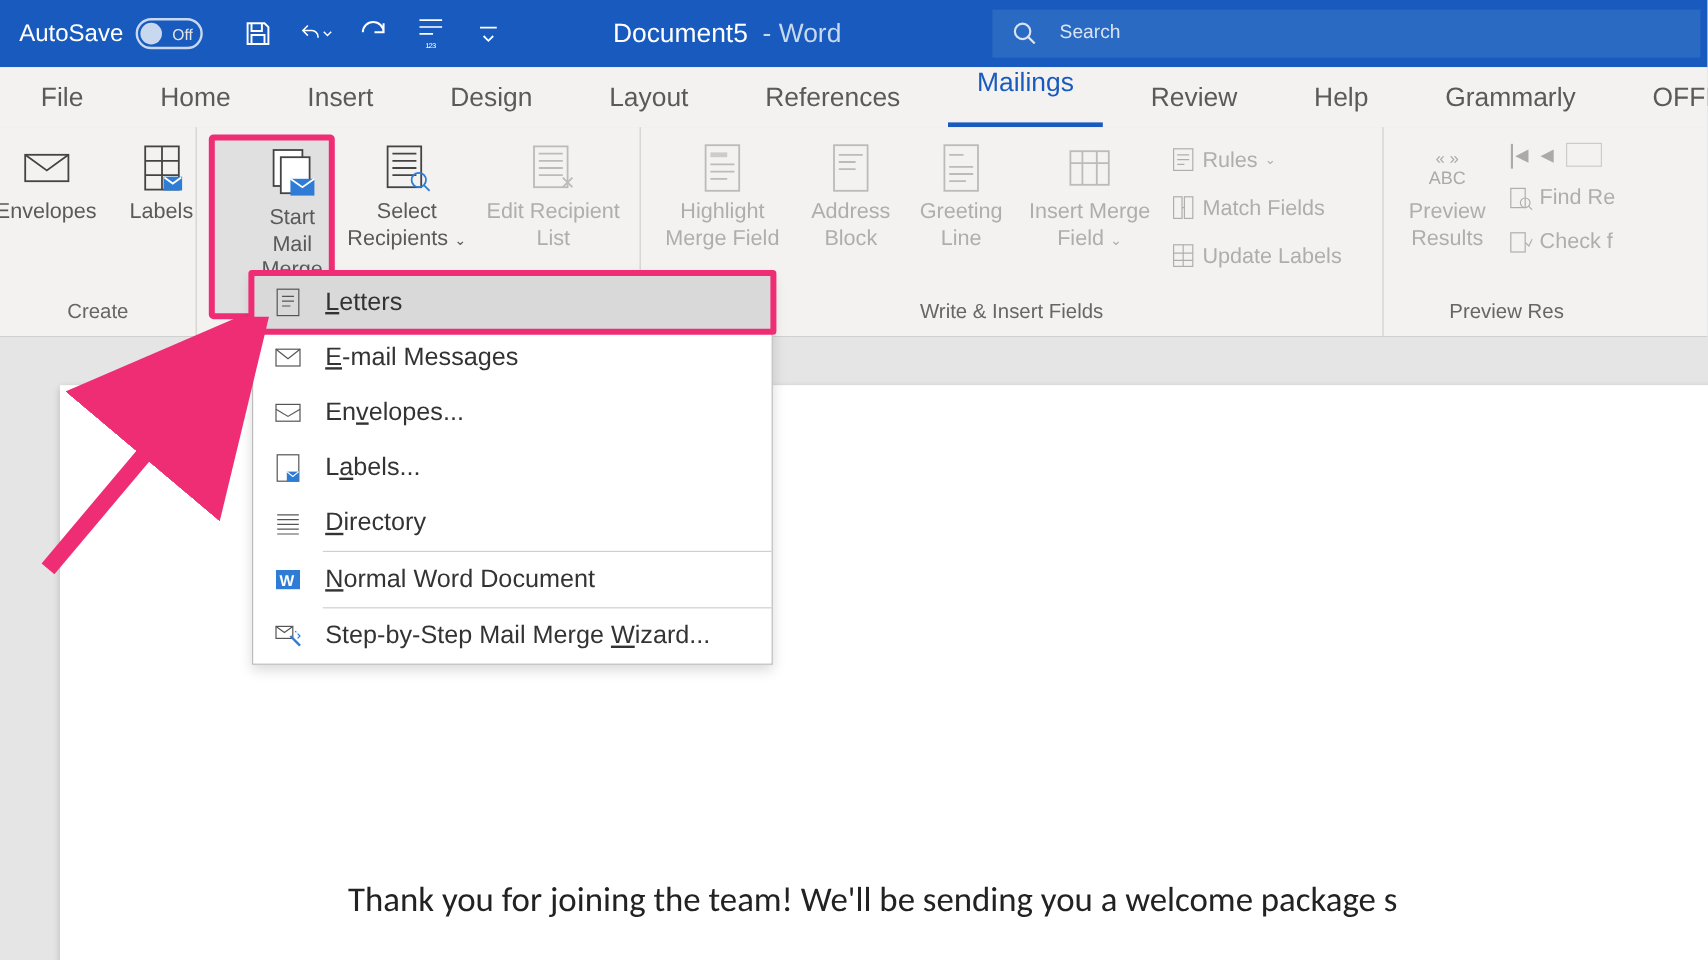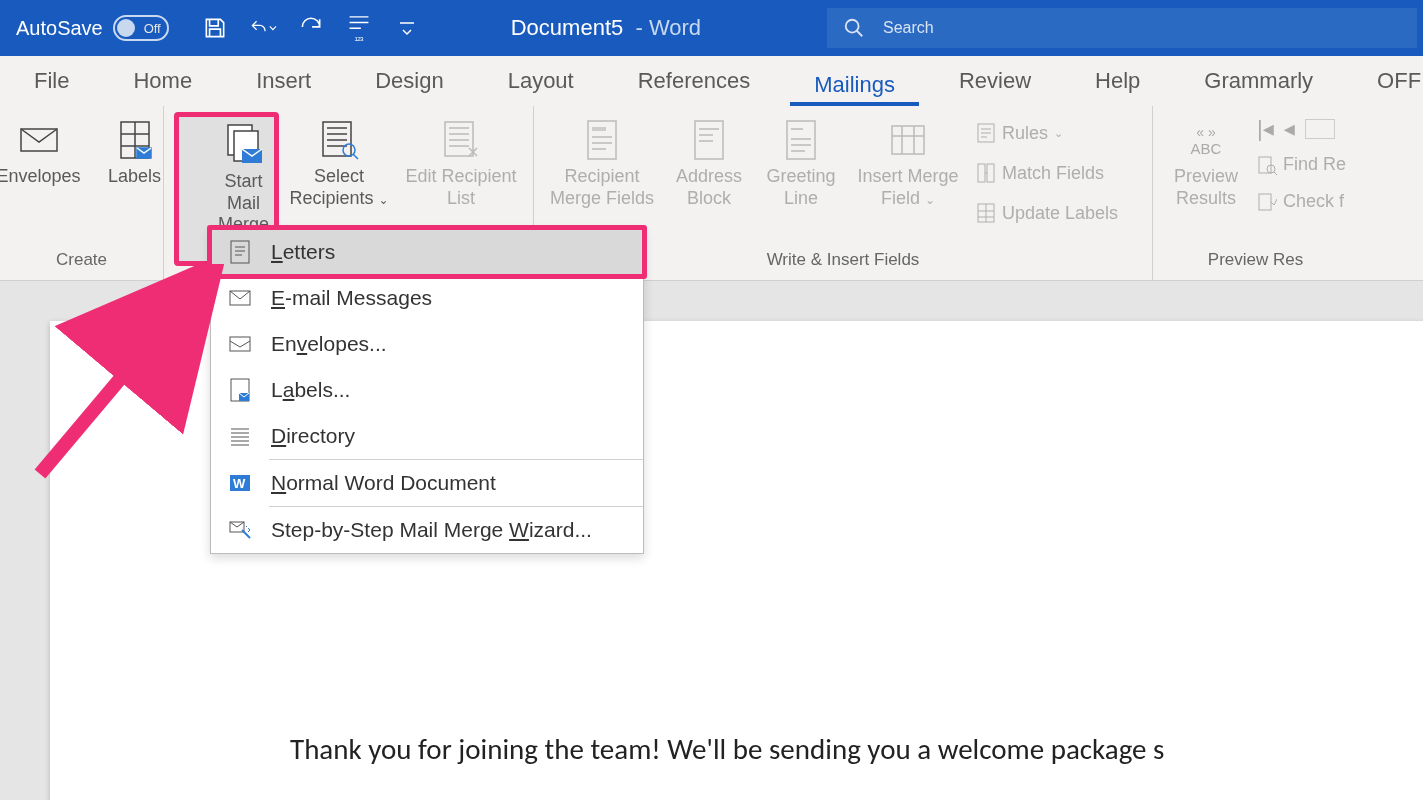--- a/index.html
+++ b/index.html
@@ -15,21 +15,21 @@
 .qat .icon { width: 28px; height: 28px; display: flex; align-items: center; justify-content: center; }
 .qat svg { stroke: #fff; fill: none; stroke-width: 1.5; }
 .doc-title { margin-left: 90px; font-size: 22px; }
 .doc-title .app { color: #c7d8ef; }
 .search-box { margin-left: auto; background: #2b6ac2; height: 40px; width: 590px; display: flex; align-items: center; padding: 0 16px; gap: 18px; margin-right: -10px; }
 .search-box svg { stroke: #d8e4f3; fill: none; stroke-width: 2; }
 .search-box .ph { color: #d8e4f3; font-size: 16px; }
 
 .tabbar { background: #f3f2f1; height: 50px; display: flex; align-items: flex-end; padding: 0 10px; gap: 16px; border-bottom: 0; }
 .tab { padding: 10px 24px 12px 24px; font-size: 22px; color: #5a5a5a; cursor: pointer; }
-.tab.active { color: #185abd; border-bottom: 4px solid #185abd; padding-bottom: 4px; font-weight: 400; }
+.tab.active { color: #185abd; border-bottom: 4px solid #185abd; padding-bottom: 20px; font-weight: 400; }
 
 .ribbon { background: #f3f2f1; height: 175px; display: flex; border-bottom: 1px solid #d0d0d0; position: relative; }
 .rgroup { display: flex; flex-direction: column; align-items: center; padding: 6px 10px 4px 10px; border-right: 1px solid #d0d0d0; }
 .rgroup-items { display: flex; align-items: flex-start; gap: 6px; flex: 1; }
 .rgroup-label { font-size: 17px; color: #666; padding-bottom: 6px; }
 .rbtn { display: flex; flex-direction: column; align-items: center; width: 100px; padding: 4px 2px; cursor: pointer; color: #5a5a5a; }
 .rbtn.disabled { color: #aeaeae; }
 .rbtn .ricon { height: 48px; display: flex; align-items: center; justify-content: center; margin-bottom: 2px; }
 .rbtn .rtxt { font-size: 18px; text-align: center; line-height: 1.2; }
 .rbtn svg { stroke-width: 1.5; }
@@ -191,21 +191,21 @@
   <div class="rgroup">
     <div class="rgroup-items">
       <div class="rbtn disabled" style="width:116px;">
         <div class="ricon">
             <svg width="36" height="42" viewBox="0 0 36 42" stroke="#bbb" fill="none">
               <rect x="4" y="2" width="28" height="38"></rect>
               <rect x="8" y="8" width="14" height="4" fill="#ccc" stroke="none"></rect>
               <path d="M8 18h20 M8 24h20 M8 30h14"></path>
             </svg>
           </div>
-        <div class="rtxt">Recipient Merge Fields</div>
+        <div class="rtxt">Highlight Merge Field</div>
       </div>
       <div class="rbtn disabled" style="width:86px;">
         <div class="ricon">
             <svg width="36" height="42" viewBox="0 0 36 42" stroke="#bbb" fill="none">
               <rect x="4" y="2" width="28" height="38"></rect>
               <path d="M8 10h20 M8 16h14 M8 22h14"></path>
             </svg>
           </div>
         <div class="rtxt">Address Block</div>
       </div>

